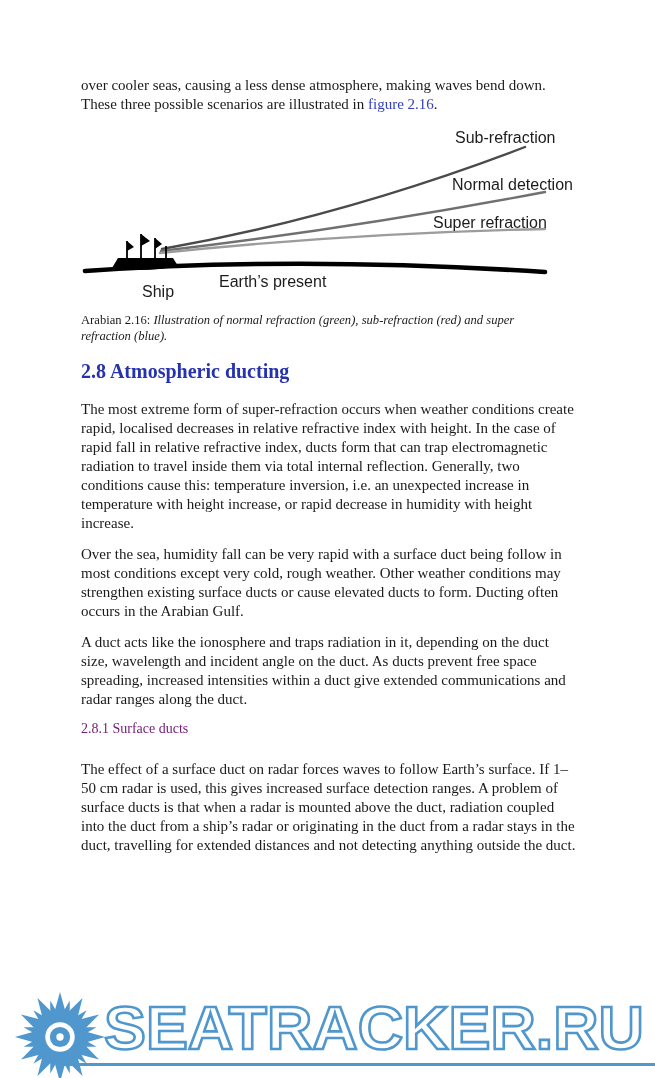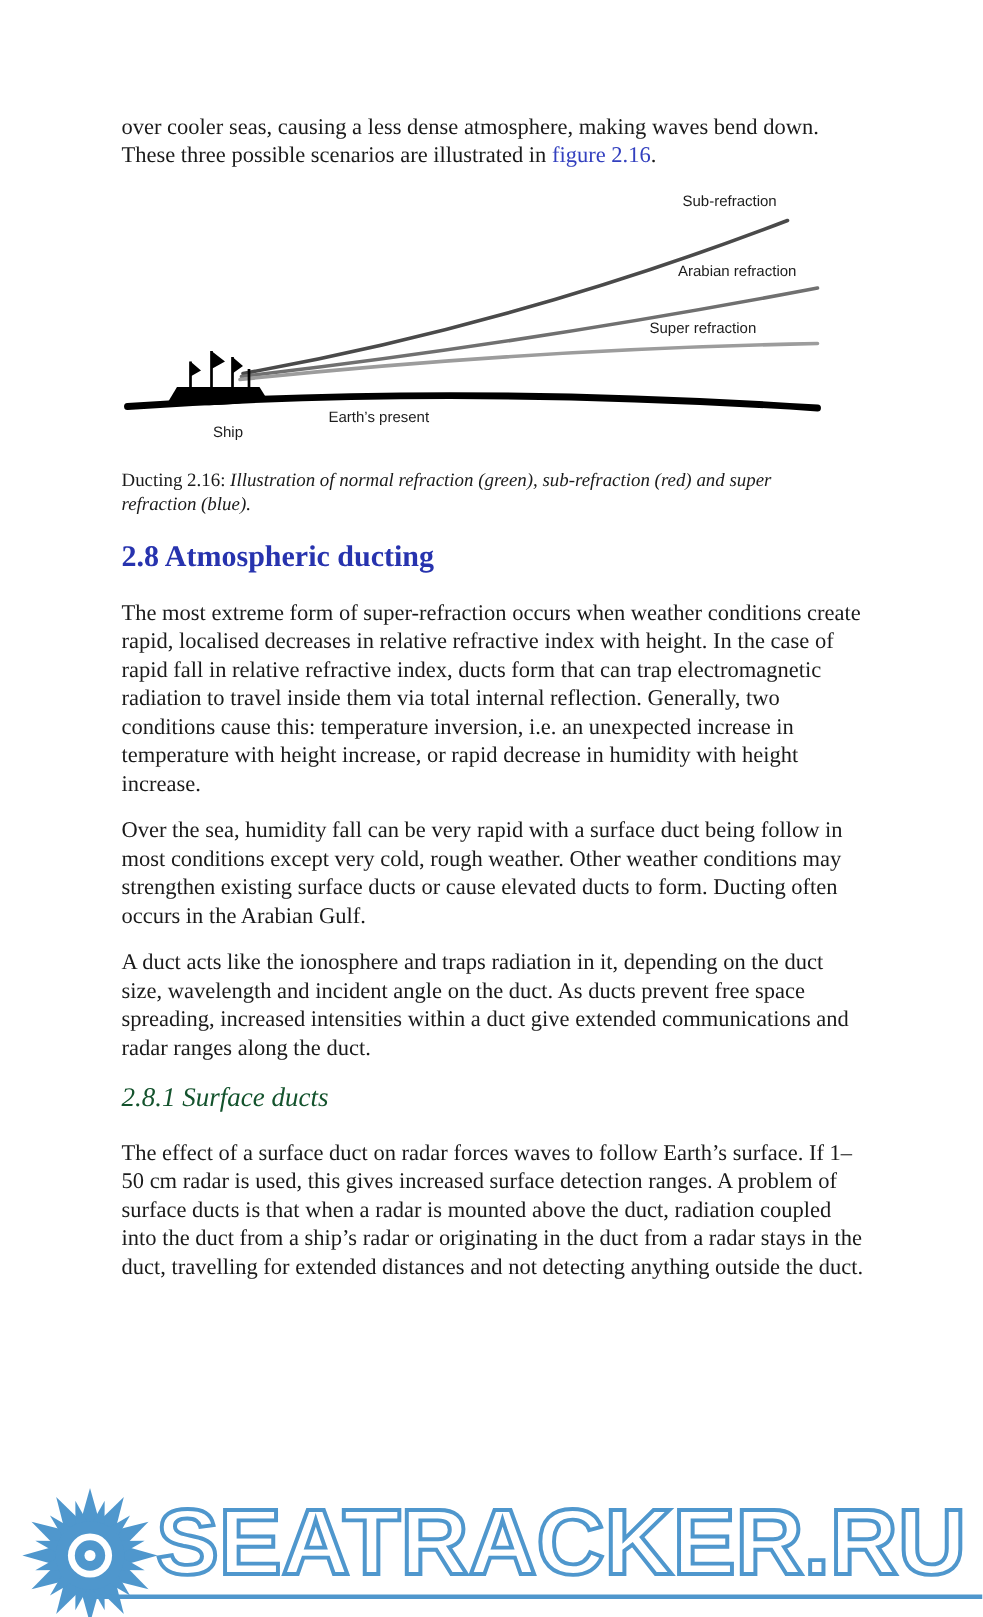--- a/index.html
+++ b/index.html
@@ -23,41 +23,40 @@
     color:var(--link-blue, #3340bf);
     text-decoration:none;
     cursor:pointer;
     margin-top:48px;
   }
   .figure { width:655px; height:193px; }
   .figure svg { position:absolute; left:0; top:0; }
   .fig-label {
     position:absolute;
     font-family:"Liberation Sans", sans-serif;
-    font-size:10px;
+    font-size:16px;
     color:#1c1c1c;
     white-space:nowrap;
   }
   .caption {
     font-size:12.6px;
     line-height:15.8px;
     width:478px;
   }
   .caption .cap-italic { font-style:italic; }
   h2.section {
     font-size:20px;
     font-weight:bold;
     color:var(--heading-blue, #2733ae);
     white-space:nowrap;
   }
   h3.subsection {
-    font-size:18px;
-    font-style:italic;
+    font-size:14px;
     font-weight:normal;
-    color:#14532d;
+    color:#701a75;
     white-space:nowrap;
   }
   .curve { fill:none; stroke-linecap:round; }
   .curve-sub    { stroke:var(--curve-sub, #4a4a4a);    stroke-width:2.4; }
   .curve-normal { stroke:var(--curve-normal, #707070); stroke-width:2.4; }
   .curve-super  { stroke:var(--curve-super, #9c9c9c);  stroke-width:2.4; }
   .curve-earth  { stroke:var(--earth-black, #000000);  stroke-width:4.6; }
   .watermark-line {
     position:absolute;
     left:63px; top:1063px;
@@ -83,27 +82,27 @@
       <path class="curve curve-normal" d="M161 131 Q350 109 545 72"></path>
       <path class="curve curve-super" d="M160 133 Q350 113 545 109"></path>
 
       <g>
         <path d="M112 148 Q145 153 178 146 L173 138 L118 138 Z" fill="#000000"></path>
         <path d="M127 138 L127 121 M141 138 L141 114 M155 138 L155 118 M166 138 L166 126" stroke="#000000" stroke-width="1.8" fill="none"></path>
         <path d="M141 114 L150 121 L141 126 Z M127 121 L134 127 L127 131 Z M155 118 L162 124 L155 129 Z" fill="#000000"></path>
       </g>
     </svg>
     <span class="fig-label" style="left:455px; top:9px;">Sub-refraction</span>
-    <span class="fig-label" style="left:452px; top:56px;">Arabian refraction</span>
+    <span class="fig-label" style="left:452px; top:56px;">Normal detection</span>
     <span class="fig-label" style="left:433px; top:94px;">Super refraction</span>
     <span class="fig-label" style="left:219px; top:153px;">Earth’s present</span>
     <span class="fig-label" style="left:102px; top:163px;margin-left:40px;">Ship</span>
   </div>
 
-  <p class="caption abs" style="left:81px; top:313px;"><span>Ducting 2.16:</span><span class="cap-italic"> Illustration of normal refraction (green), sub-refraction (red) and super refraction (blue).</span></p>
+  <p class="caption abs" style="left:81px; top:313px;"><span>Arabian 2.16:</span><span class="cap-italic"> Illustration of normal refraction (green), sub-refraction (red) and super refraction (blue).</span></p>
 
   <h2 class="section abs" style="left:81px; top:360px;">2.8 Atmospheric ducting</h2>
 
   <p class="body-text abs" style="left:81px; top:400px;">The most extreme form of super-refraction occurs when weather conditions create rapid, localised decreases in relative refractive index with height. In the case of rapid fall in relative refractive index, ducts form that can trap electromagnetic radiation to travel inside them via total internal reflection. Generally, two conditions cause this: temperature inversion, i.e. an unexpected increase in temperature with height increase, or rapid decrease in humidity with height increase.</p>
   <p class="body-text abs" style="left:81px; top:545px;">Over the sea, humidity fall can be very rapid with a surface duct being follow in most conditions except very cold, rough weather. Other weather conditions may strengthen existing surface ducts or cause elevated ducts to form. Ducting often occurs in the Arabian Gulf.</p>
   <p class="body-text abs" style="left:81px; top:633px;">A duct acts like the ionosphere and traps radiation in it, depending on the duct size, wavelength and incident angle on the duct. As ducts prevent free space spreading, increased intensities within a duct give extended communications and radar ranges along the duct.</p>
 
   <h3 class="subsection abs" style="left:81px; top:721px;">2.8.1 Surface ducts</h3>
 
   <p class="body-text abs" style="left:81px; top:760px;">The effect of a surface duct on radar forces waves to follow Earth’s surface. If 1–50 cm radar is used, this gives increased surface detection ranges. A problem of surface ducts is that when a radar is mounted above the duct, radiation coupled into the duct from a ship’s radar or originating in the duct from a radar stays in the duct, travelling for extended distances and not detecting anything outside the duct.</p>

